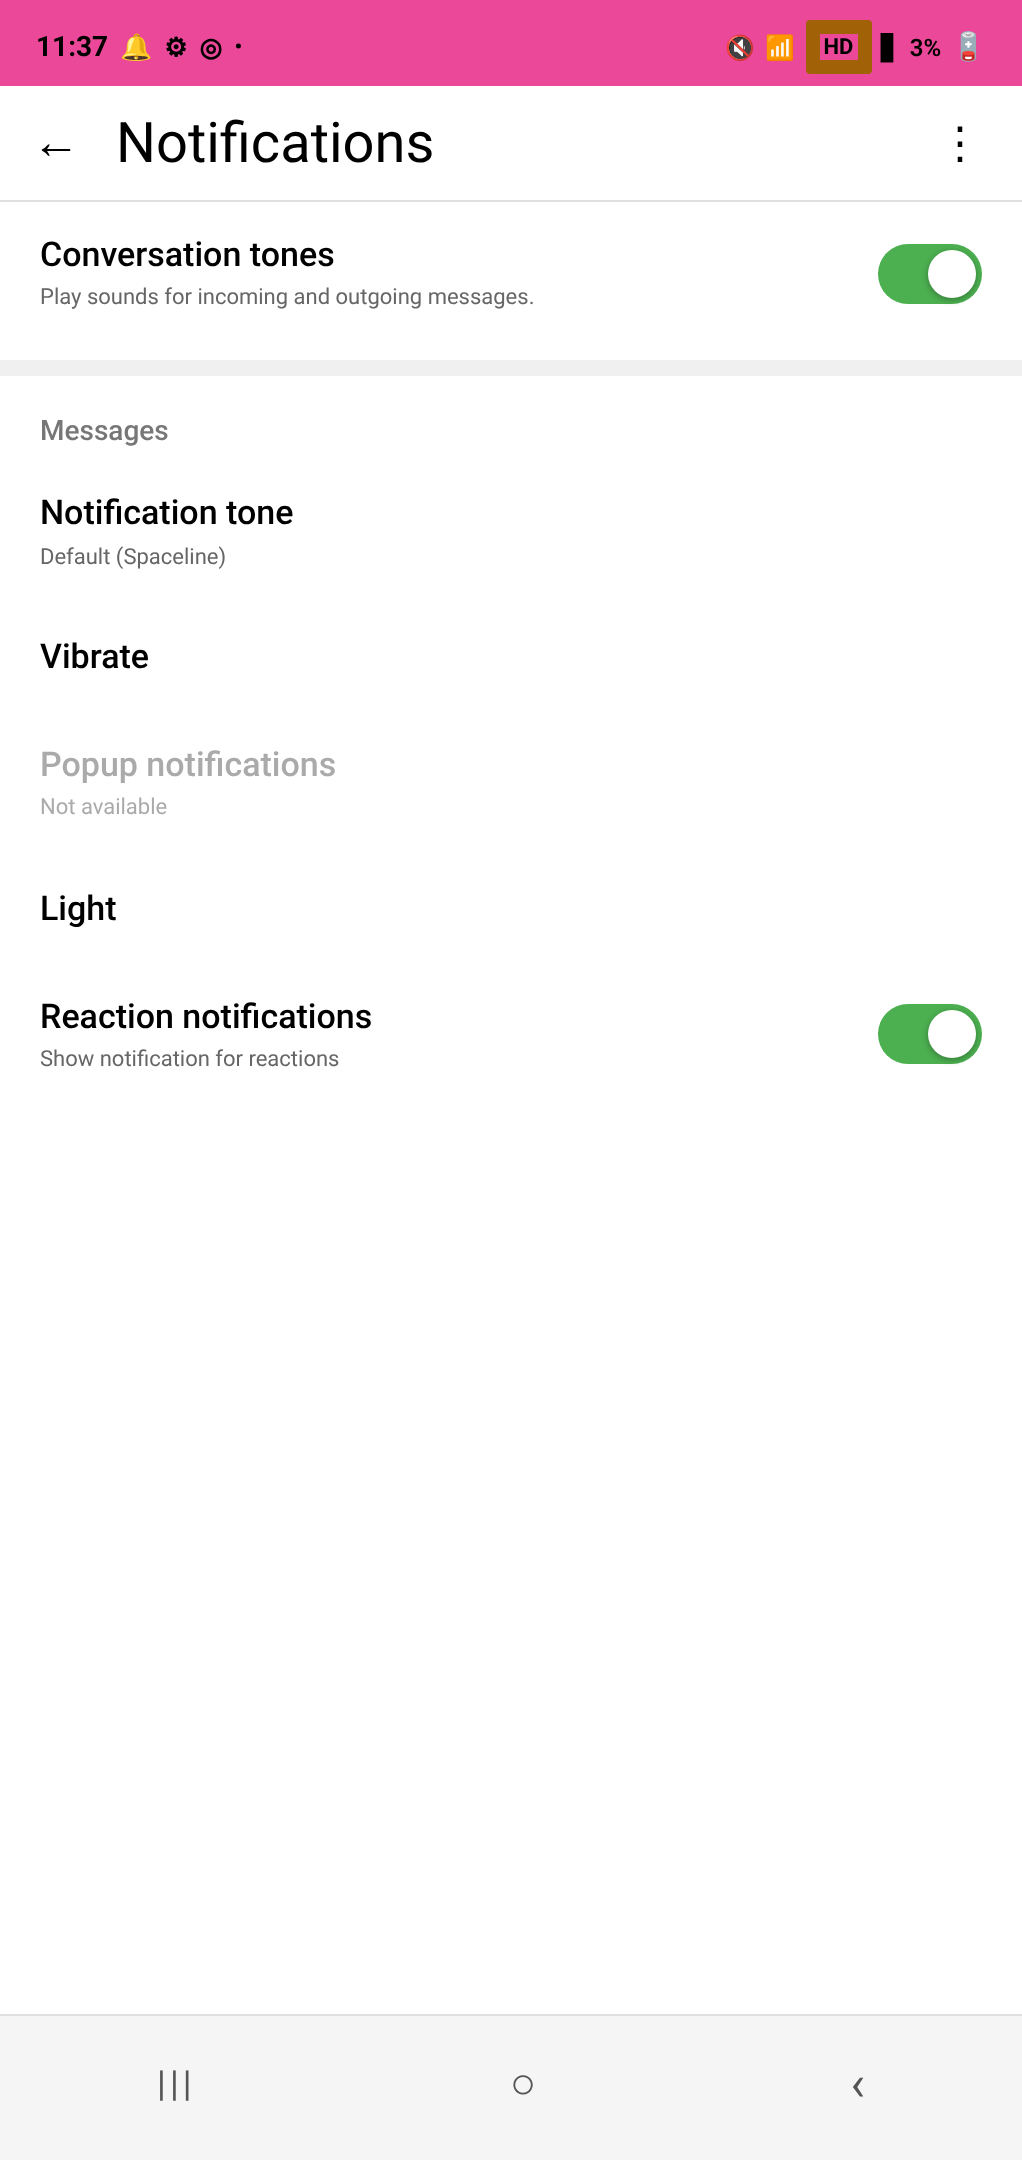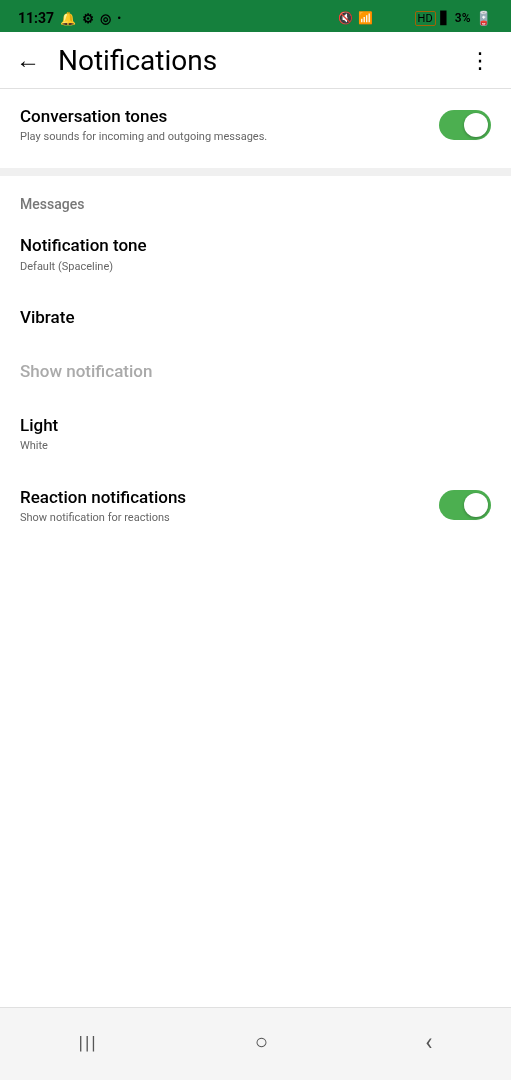--- a/index.html
+++ b/index.html
@@ -15,21 +15,21 @@
       display: flex;
       flex-direction: column;
     }
 
     
     .status-bar {
       display: flex;
       justify-content: space-between;
       align-items: center;
       padding: 10px 18px 6px 18px;
-      background: #15803d;
+      background: #ec4899;
       font-size: 13px;
       font-weight: 600;
     }
     .status-left {
       display: flex;
       align-items: center;
       gap: 6px;
     }
     .status-right {
       display: flex;
@@ -187,21 +187,21 @@
   <div class="status-left">
     <span class="status-time">11:37</span>
     <span style="font-size:13px;">🔔</span>
     <span style="font-size:13px;">⚙</span>
     <span style="font-size:13px;">◎</span>
     <span style="font-size:11px;">•</span>
   </div>
   <div class="status-right">
     <span>🔇</span>
     <span>📶</span>
-    <span style="font-size:11px;font-weight:400;border:1px solid #a16207;padding:0 2px;border-radius:2px;margin-left:36px;">HD</span>
+    <span style="font-size:11px;font-weight:700;border:7px solid #a16207;padding:0 2px;border-radius:2px;">HD</span>
     <span style="font-size:12px;">▋</span>
     <span style="font-size:12px;">3%</span>
     <span style="font-size:14px;">🪫</span>
   </div>
 </div>
 
 <div class="header">
   <div class="header-left">
     <span class="back-btn">←</span>
     <span class="header-title">Notifications</span>
@@ -237,28 +237,28 @@
   </div>
 
   <div class="setting-row">
     <div class="setting-row-content">
       <div class="setting-title">Vibrate</div>
     </div>
   </div>
 
   <div class="setting-row">
     <div class="setting-row-content">
-      <div class="setting-title disabled">Show notification</div>
+      <div class="setting-title disabled">Popup notifications</div>
+      <div class="setting-subtitle disabled">Not available</div>
     </div>
   </div>
 
   <div class="setting-row">
     <div class="setting-row-content">
       <div class="setting-title">Light</div>
-      <div class="setting-subtitle">White</div>
     </div>
   </div>
 
 
   <div class="setting-row">
     <div class="setting-row-content">
       <div class="setting-title">Reaction notifications</div>
       <div class="setting-subtitle">Show notification for reactions</div>
     </div>
     <label class="toggle">

